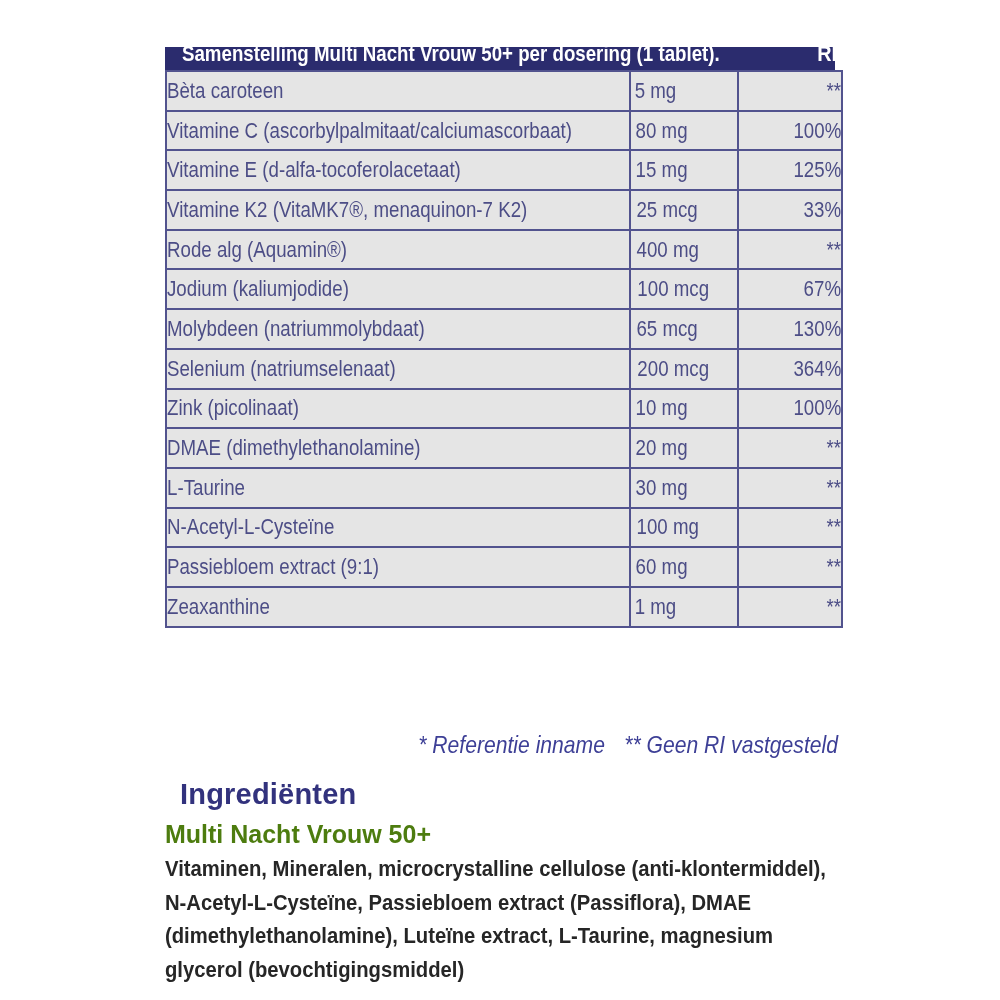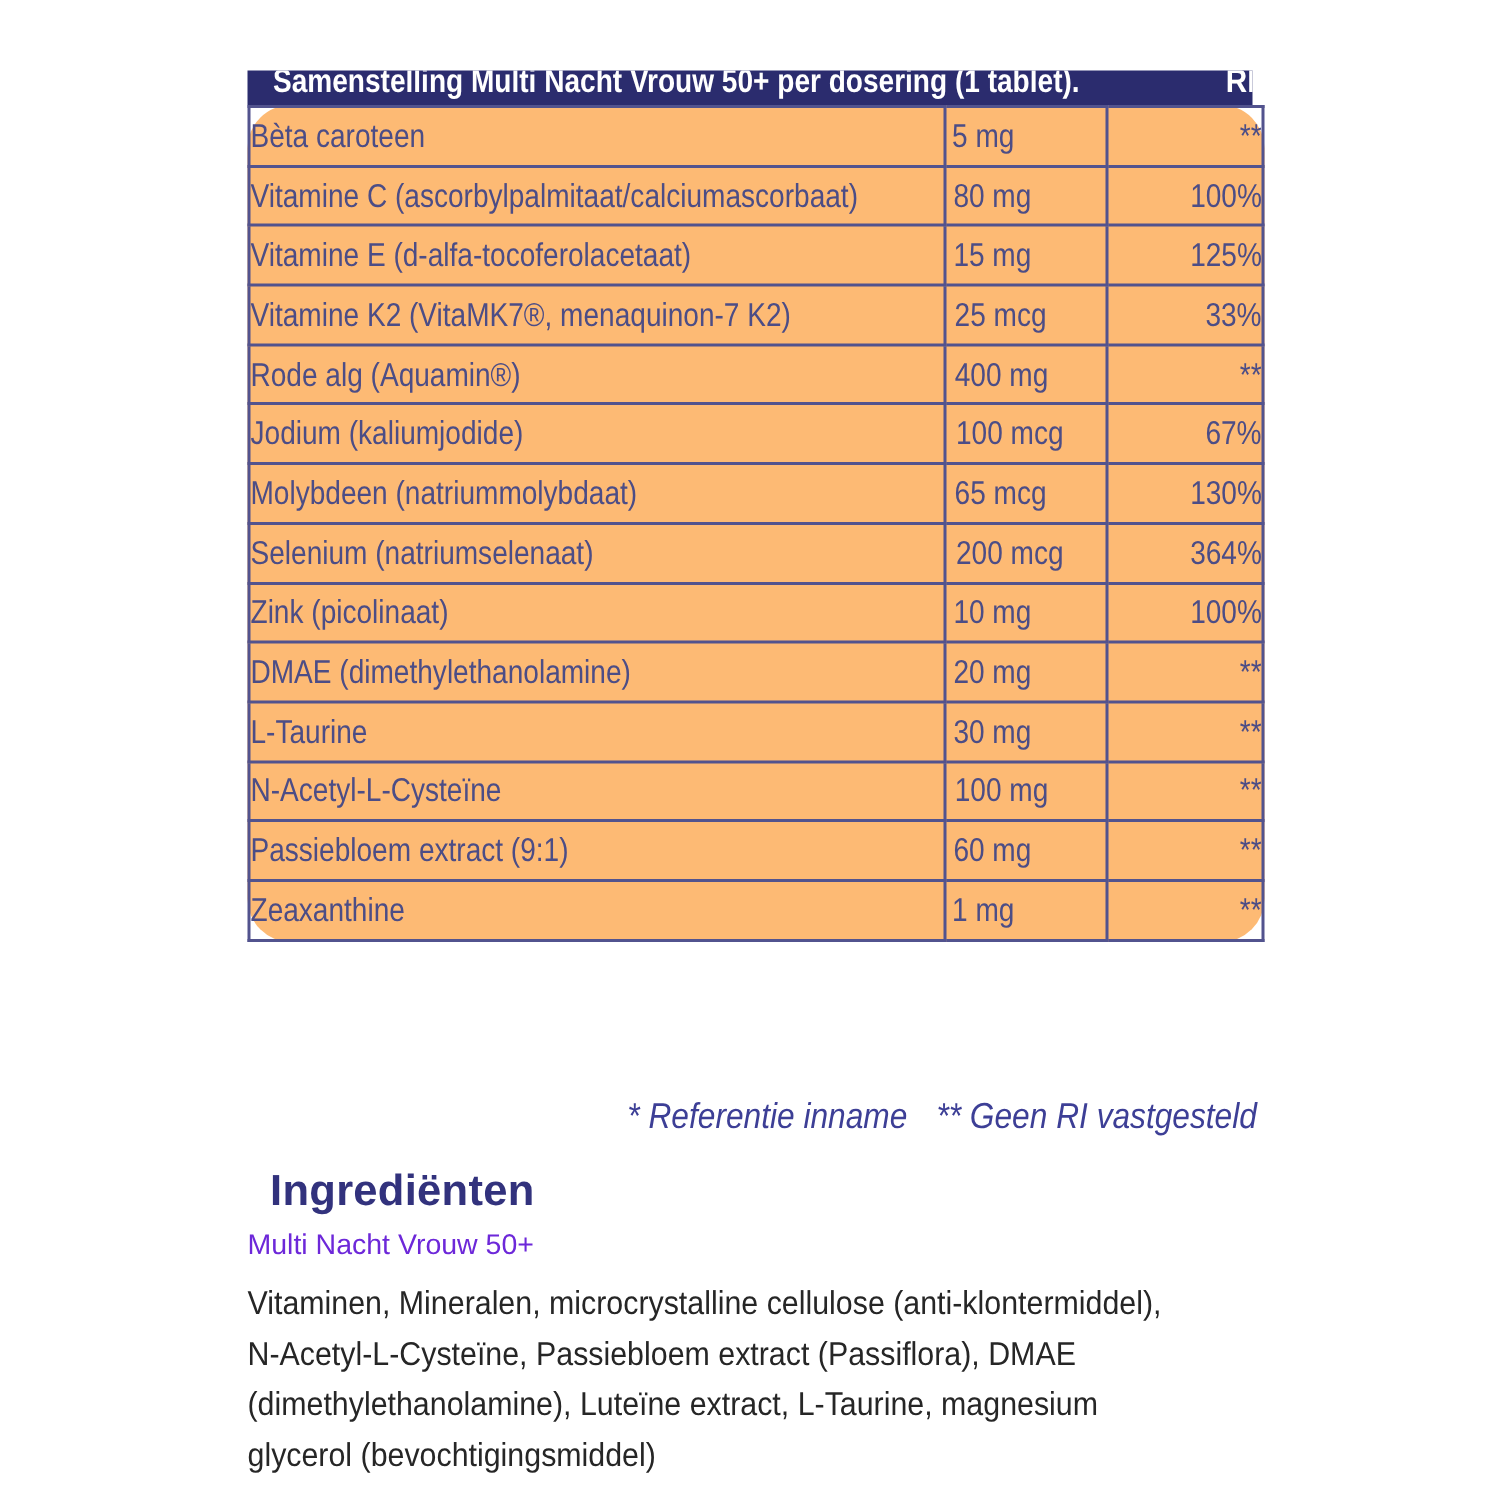--- a/index.html
+++ b/index.html
@@ -33,22 +33,21 @@
   .thead .hri {
     margin-top: -6px;
     font-size: 22px; font-weight: bold; color: #ffffff;
     display: inline-block; transform: scaleX(0.9); transform-origin: 100% 50%;
   }
 
   table.nutri {
     width: 670px;
     border-collapse: collapse;
     table-layout: fixed;
-    background: #fdba74;
-    border-radius: 29px;
+    background: #e5e5e5;
   }
   table.nutri td {
     border: 2px solid #52538e;
     height: 37.7px;
     font-size: 22px;
     color: #4c4d86;
     overflow: hidden;
     white-space: nowrap;
     padding: 0;
   }
@@ -73,28 +72,28 @@
   .footnote .fn-gap { display: inline-block; width: 22px; }
 
   
   .ing-heading {
     position: absolute; left: 180px; top: 778px;
     font-size: 29px; font-weight: bold; color: #32327d;
     letter-spacing: 0.2px;
   }
   .product-name {
     position: absolute; left: 165px; top: 820px;
-    font-size: 19px; font-weight: normal; color: #6d28d9;
+    font-size: 25px; font-weight: bold; color: #4d7c0f;
   }
   .ing-text {
     position: absolute; left: 165px; top: 852px;
     font-size: 22px; color: #262626;
     line-height: 33.5px;
   }
-  .ing-text .pline { white-space: nowrap; }
+  .ing-text .pline { white-space: nowrap; font-weight: bold; }
   .ing-text .pline > span {
     display: inline-block; transform: scaleX(0.92); transform-origin: 0 50%;
   }
 </style>
 </head>
 <body>
 
 <div class="page">
 
   <div class="tablewrap">

